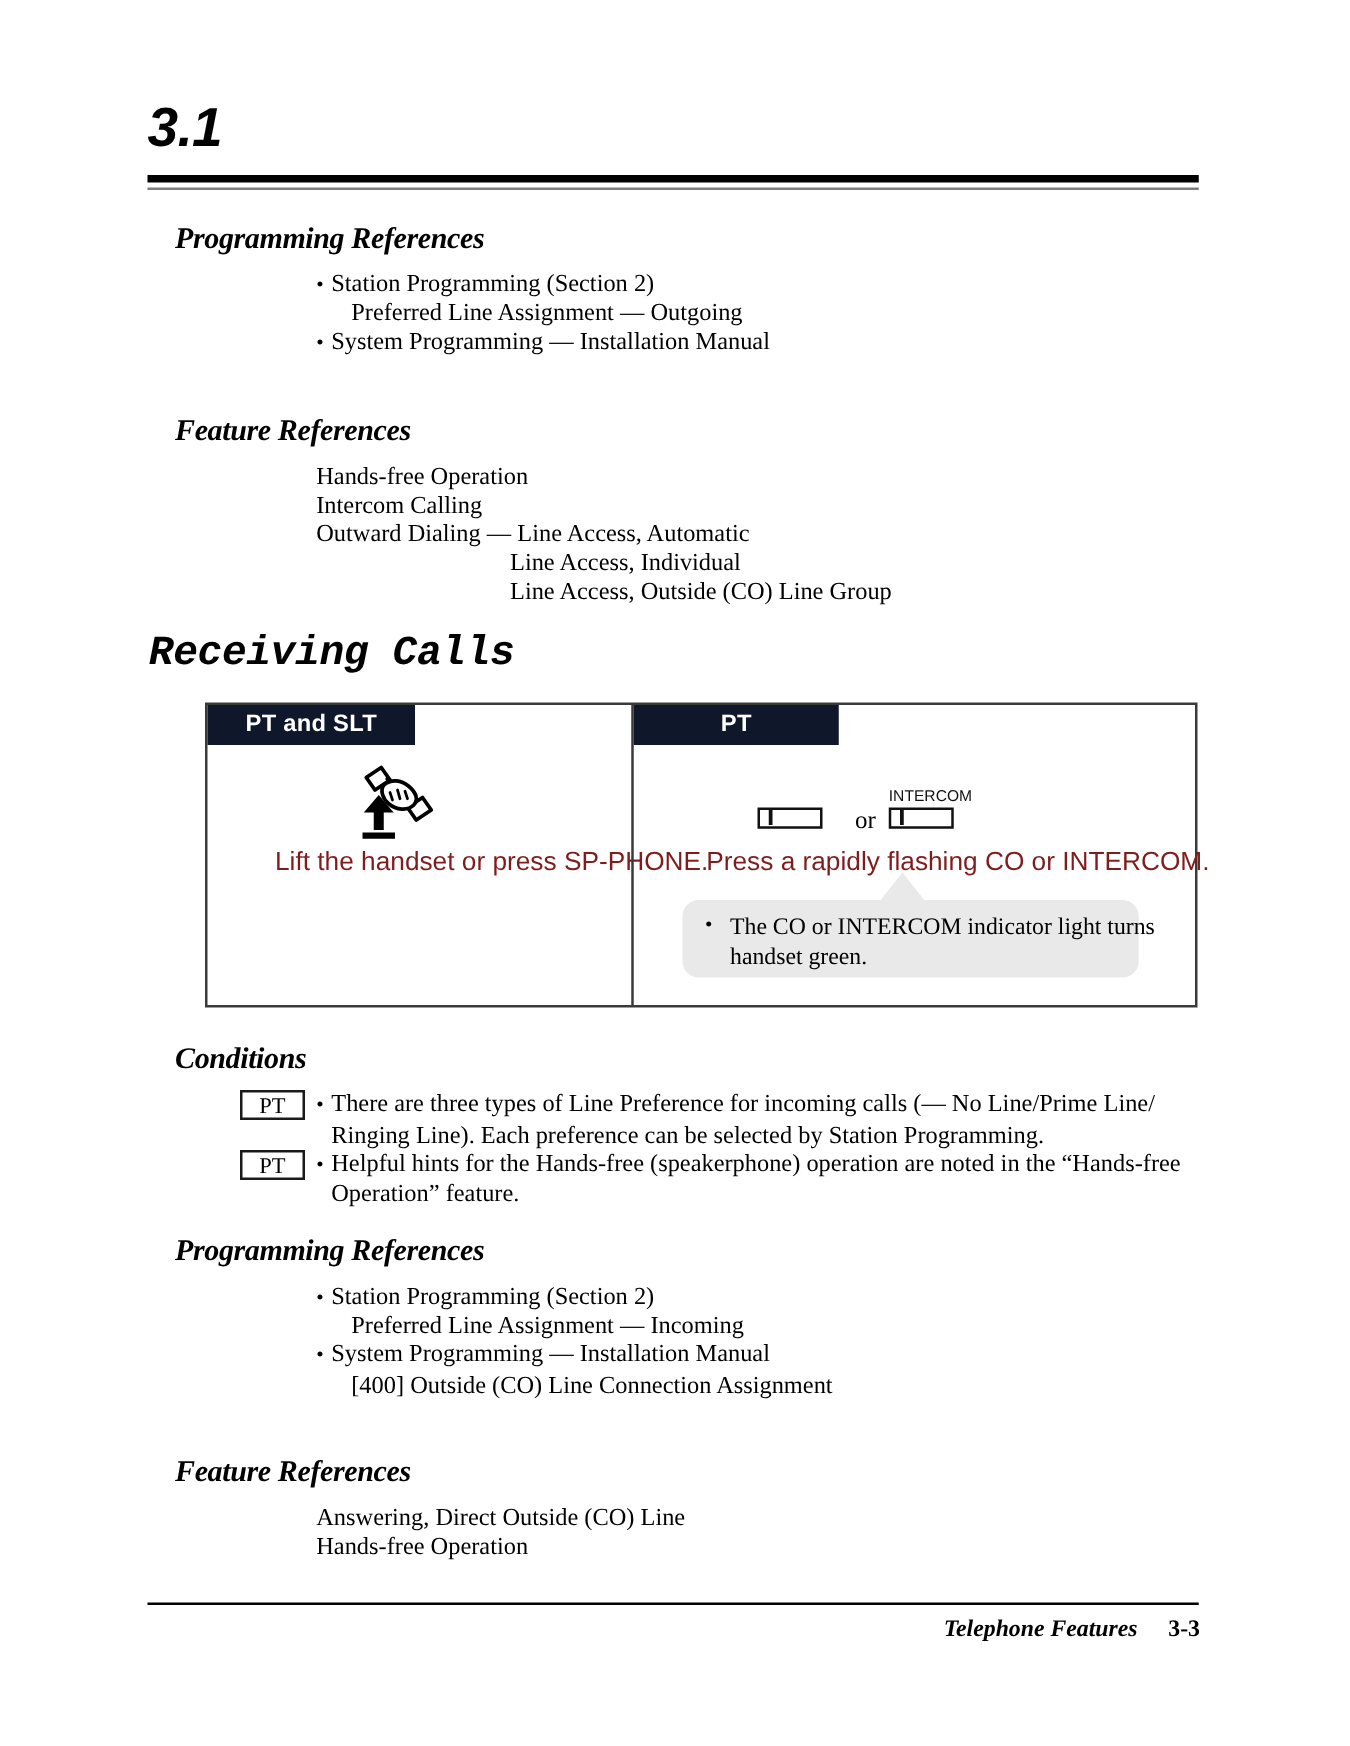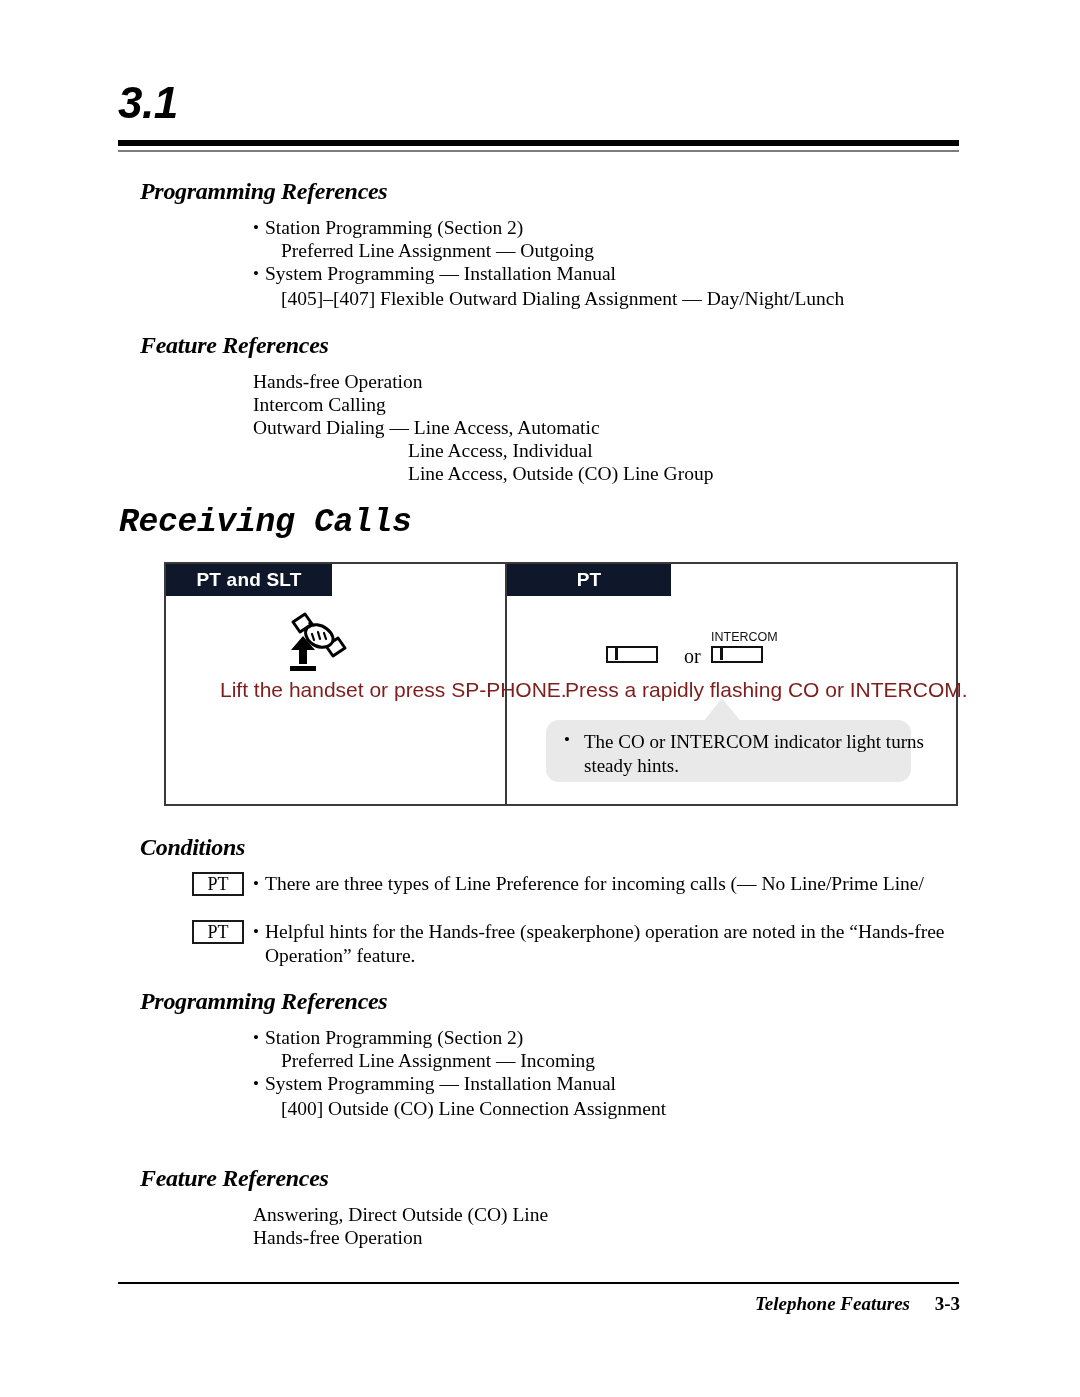--- a/index.html
+++ b/index.html
@@ -290,21 +290,20 @@
 
   <div class="bullet" style="left:253px; top:216px;">
     <span class="bullet-dot">•</span>
     <span style="margin-left:12px; display:inline-block;">Station Programming (Section 2)</span>
   </div>
   <div class="btext" style="left:281px; top:239px;">Preferred Line Assignment — Outgoing</div>
   <div class="bullet" style="left:253px; top:262px;">
     <span class="bullet-dot">•</span>
     <span style="margin-left:12px; display:inline-block;">System Programming — Installation Manual</span>
   </div>
-  <div class="btext" style="left:281px; top:287px;">[405]–[407]  Flexible Outward Dialing Assignment — Day/Night/Lunch</div>
 
   <div class="sec-head" style="left:140px; top:332px;">Feature References</div>
 
   <div class="btext" style="left:253px; top:370px;">Hands-free Operation</div>
   <div class="btext" style="left:253px; top:393px;">Intercom Calling</div>
   <div class="btext" style="left:253px; top:416px;">Outward Dialing — Line Access, Automatic</div>
   <div class="btext" style="left:408px; top:439px;">Line Access, Individual</div>
   <div class="btext" style="left:408px; top:462px;">Line Access, Outside (CO) Line Group</div>
 
   <div class="big-head" style="left:119px; top:504px;">Receiving Calls</div>
@@ -342,31 +341,32 @@
     <div class="btn-label" style="left:545px; top:66px;">INTERCOM</div>
     <div class="lamp-btn" style="left:545px; top:82px;"></div>
 
     <div class="caption" style="left:399px; top:114px;">Press a rapidly flashing CO or INTERCOM.</div>
 
     <div class="bubble-tail"></div>
     <div class="bubble"></div>
     <div class="bubble-dot">•</div>
     <div class="bubble-text" style="left:418px;">
       <div>The CO or INTERCOM indicator light turns</div>
-      <div>steady hints.</div>
+      <div>handset green.</div>
     </div>
   </div>
 
   <div class="sec-head" style="left:140px; top:834px;">Conditions</div>
 
   <div class="pt-tag" style="left:192px; top:872px;">PT</div>
   <div class="bullet" style="left:253px; top:872px;">
     <span class="bullet-dot">•</span>
     <span style="margin-left:12px; display:inline-block;">There are three types of Line Preference for incoming calls (— No Line/Prime Line/</span>
   </div>
+  <div class="btext" style="left:265px; top:897px;">Ringing Line). Each preference can be selected by Station Programming.</div>
 
   <div class="pt-tag" style="left:192px; top:920px;">PT</div>
   <div class="bullet" style="left:253px; top:920px;">
     <span class="bullet-dot">•</span>
     <span style="margin-left:12px; display:inline-block;">Helpful hints for the Hands-free (speakerphone) operation are noted in the “Hands-free</span>
   </div>
   <div class="btext" style="left:265px; top:944px;">Operation” feature.</div>
 
   <div class="sec-head" style="left:140px; top:988px;">Programming References</div>
 

